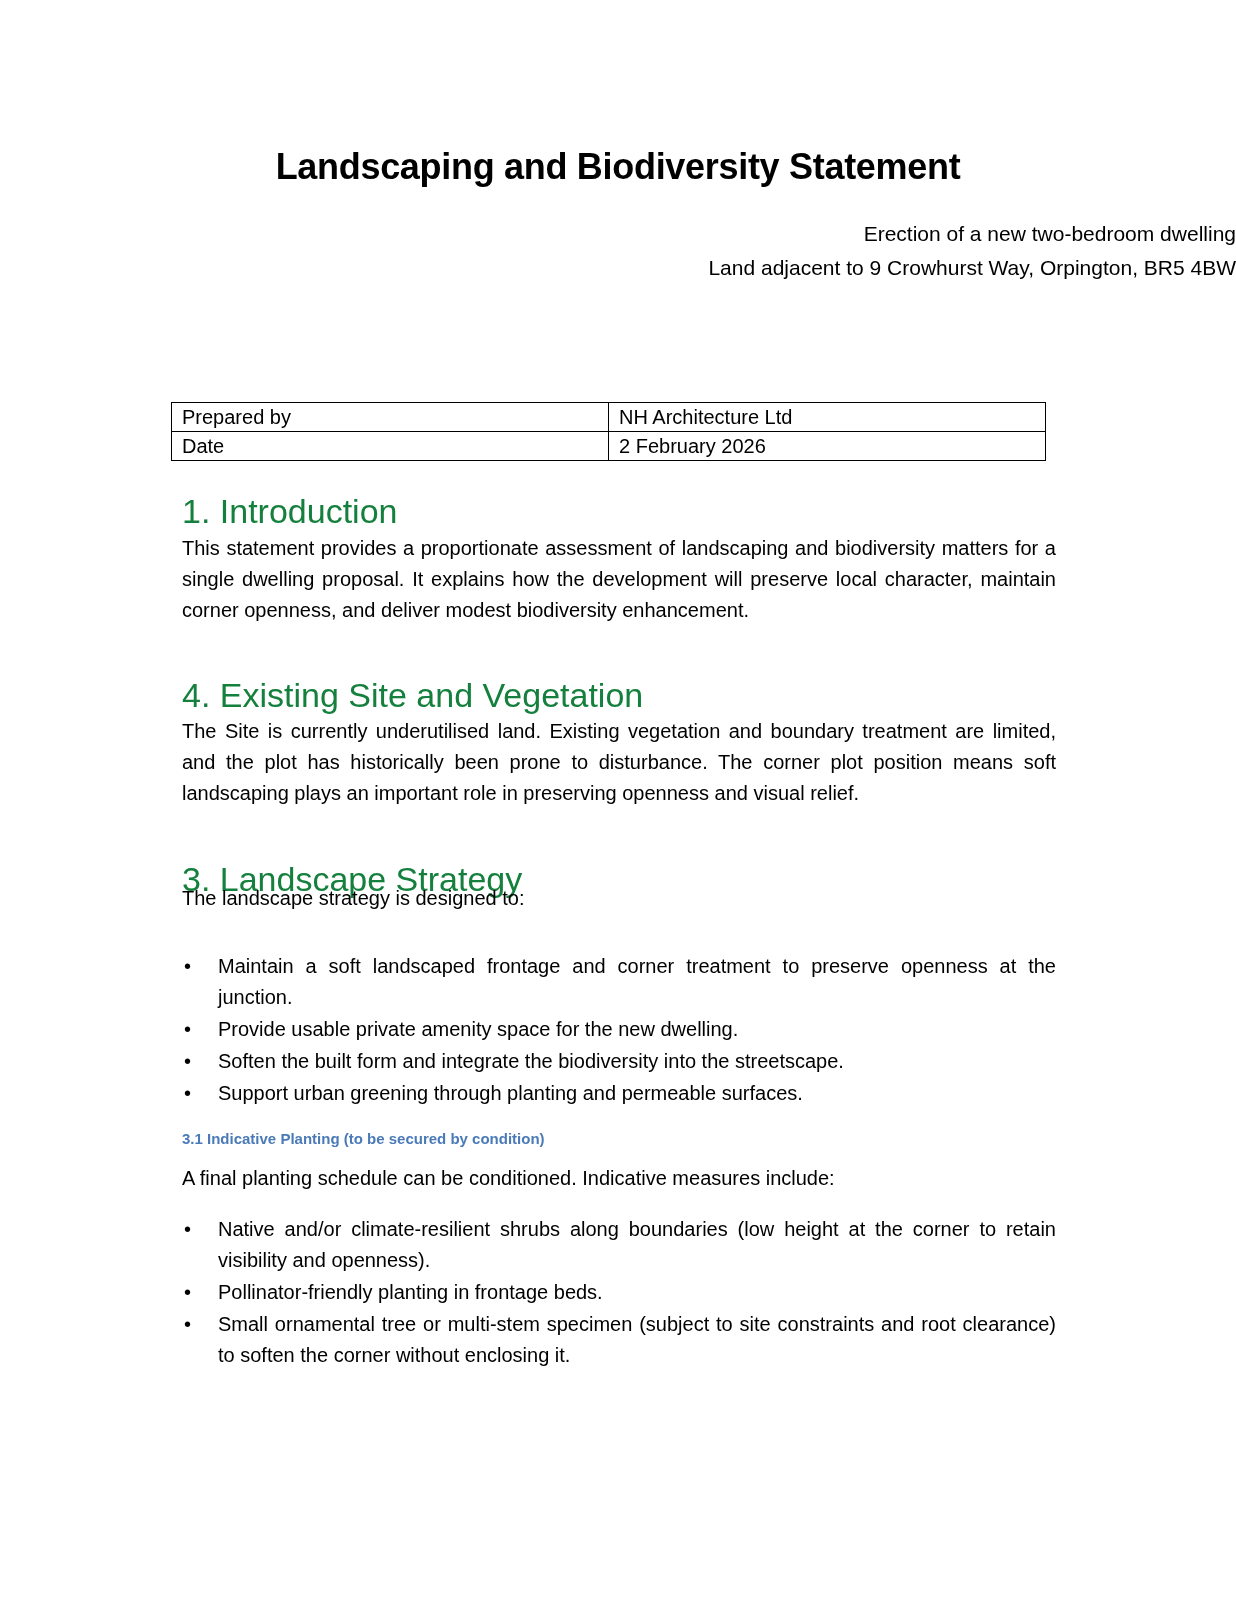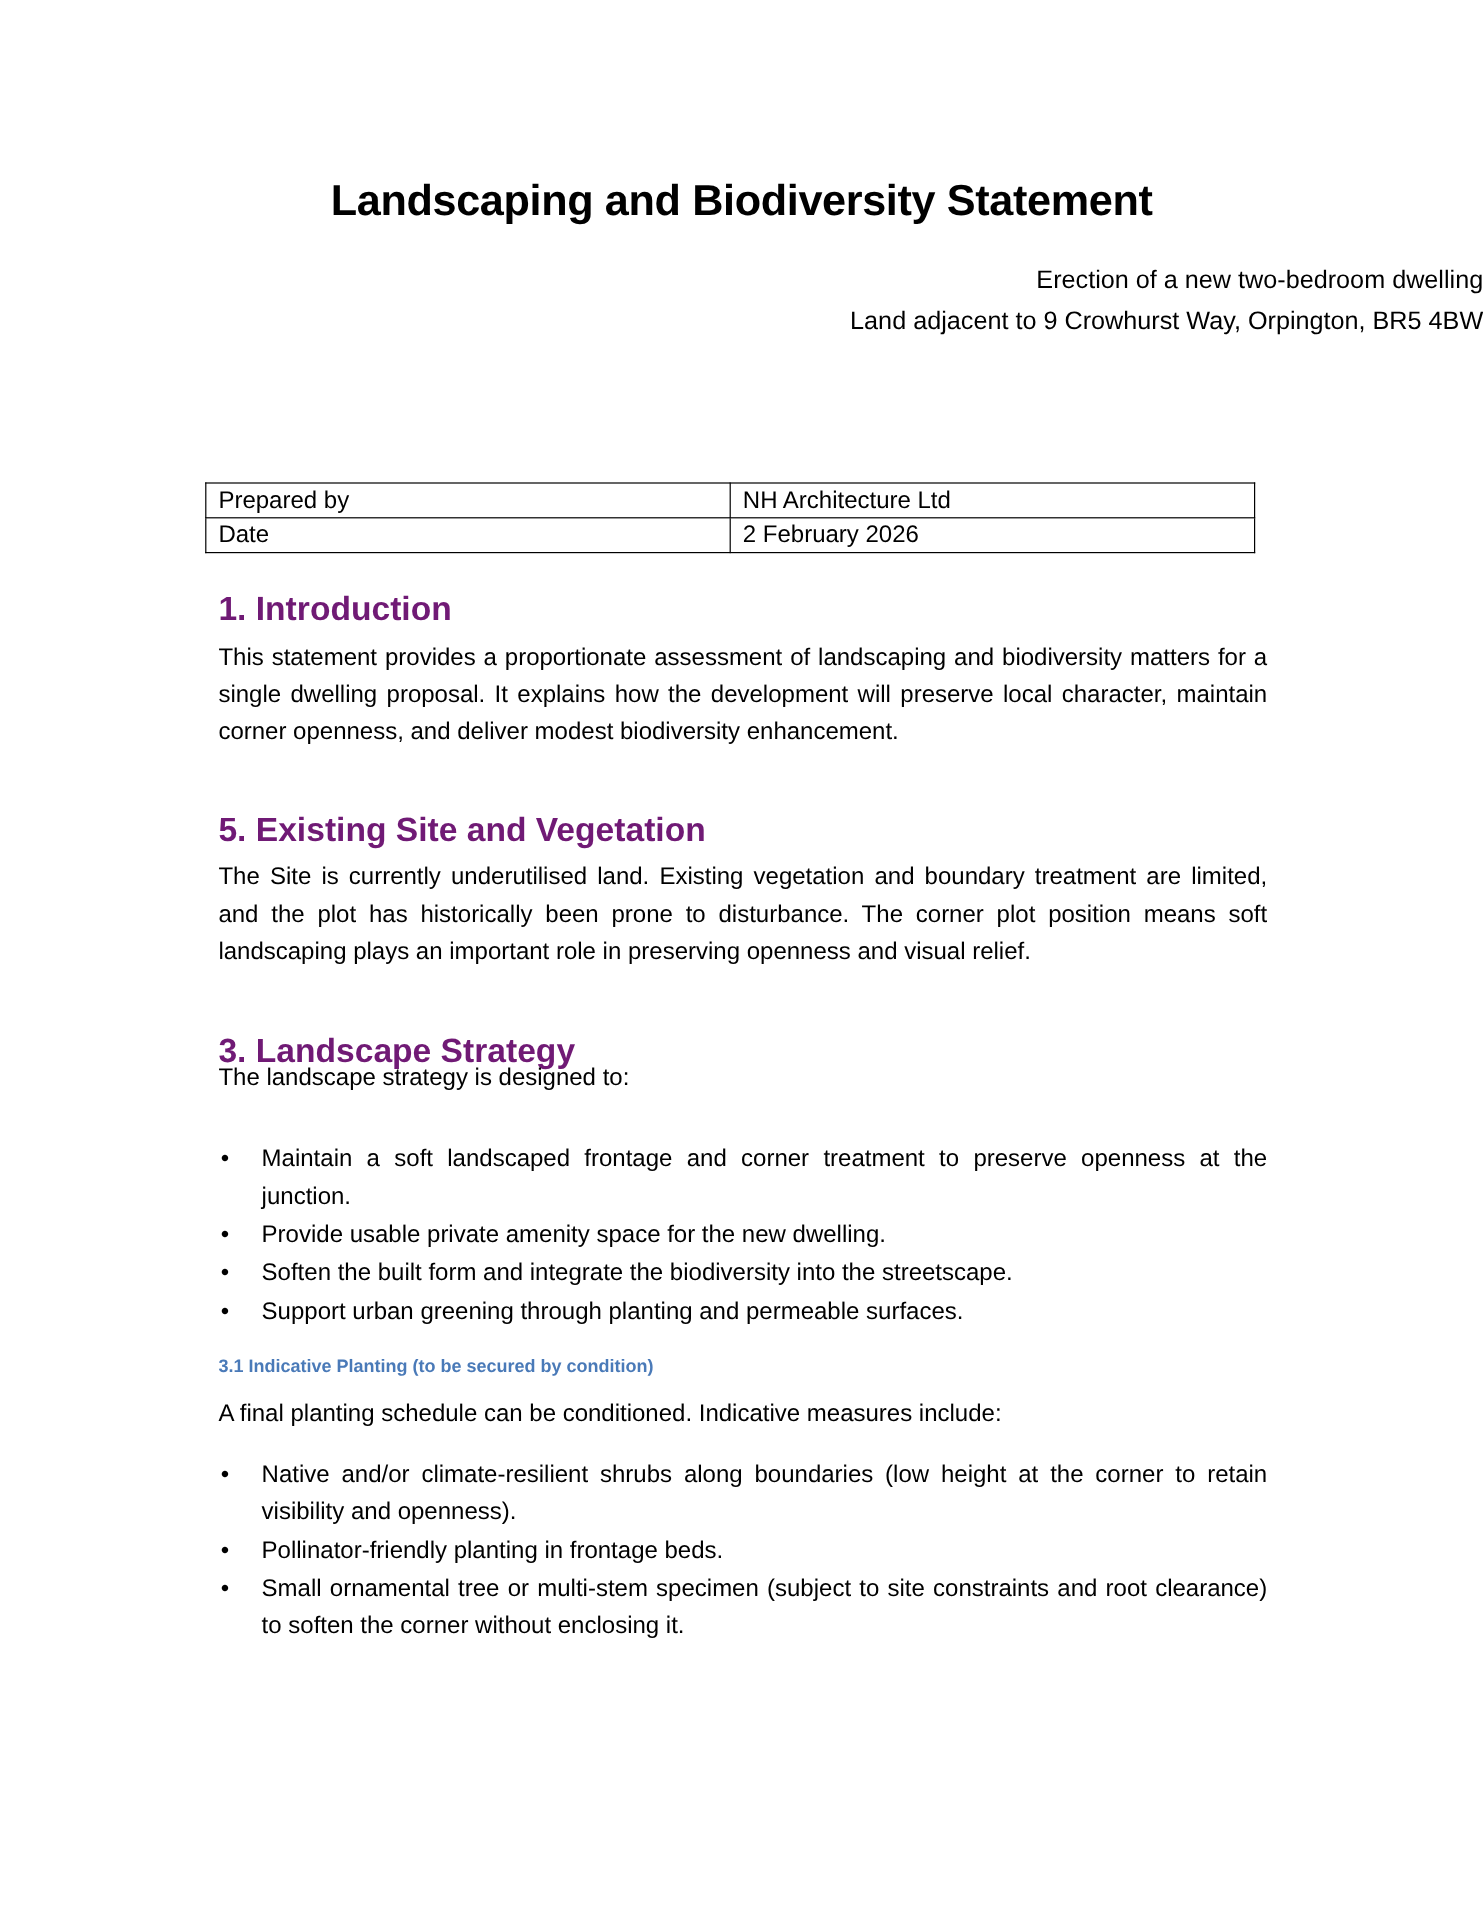--- a/index.html
+++ b/index.html
@@ -4,21 +4,21 @@
 <style>
   html, body { margin: 0; padding: 0; background: #ffffff; }
   body { width: 1236px; height: 1600px; position: relative; overflow: hidden; font-family: "Liberation Sans", "DejaVu Sans", sans-serif; color: #000; }
   .page { position: absolute; left: 0; top: 0; width: 1236px; height: 1600px; }
   .title { position: absolute; left: 0; width: 1236px; top: 146px; text-align: center; font-weight: bold; font-size: 36px; letter-spacing: -0.3px; }
   .subtitle { position: absolute; left: 0; width: 1236px; text-align: right; font-size: 21px; }
   .sub1 { top: 222px; }
   .sub2 { top: 256px; }
   table.meta { position: absolute; left: 171px; top: 362px; width: 875px; border-collapse: collapse; font-size: 20px; margin-top: 40px; }
   table.meta td { border: 1.5px solid #000; padding: 1px 10px; height: 26px; line-height: 25px; width: 50%; }
-  h2.sec { position: absolute; left: 182px; margin: 0; font-size: 28px; font-weight: bold; color: #701a75; }
+  h2.sec { position: absolute; left: 182px; margin: 0; font-size: 34px; font-weight: normal; color: #15803d; }
   h3.sub { position: absolute; left: 182px; margin: 0; font-size: 15px; font-weight: bold; color: #4a7ab8; }
   p.body { position: absolute; left: 182px; width: 874px; margin: 0; font-size: 20px; line-height: 31px; text-align: justify; }
   ul.bul { position: absolute; left: 182px; width: 874px; margin: 0; padding: 0; list-style: none; font-size: 20px; line-height: 31px; }
   ul.bul li { position: relative; padding-left: 36px; text-align: justify; margin-bottom: 1px; }
   ul.bul li .dot { position: absolute; left: 2px; top: 0; font-size: 20px; }
 </style>
 </head>
 <body>
 
 <div class="page">
@@ -35,21 +35,21 @@
     <tr>
       <td>Date</td>
       <td>2 February 2026</td>
     </tr>
   </tbody>
     </table>
 
   <h2 class="sec" style="top:492px;">1. Introduction</h2>
   <p class="body" style="top:533px;">This statement provides a proportionate assessment of landscaping and biodiversity matters for a single dwelling proposal. It explains how the development will preserve local character, maintain corner openness, and deliver modest biodiversity enhancement.</p>
 
-  <h2 class="sec" style="top:676px;">5. Existing Site and Vegetation</h2>
+  <h2 class="sec" style="top:676px;">4. Existing Site and Vegetation</h2>
   <p class="body" style="top:716px;">The Site is currently underutilised land. Existing vegetation and boundary treatment are limited, and the plot has historically been prone to disturbance. The corner plot position means soft landscaping plays an important role in preserving openness and visual relief.</p>
 
   <h2 class="sec" style="top:860px;">3. Landscape Strategy</h2>
   <p class="body" style="top:883px;">The landscape strategy is designed to:</p>
 
   <ul class="bul" style="top:951px;">
     <li><span class="dot">•</span><span>Maintain a soft landscaped frontage and corner treatment to preserve openness at the junction.</span></li>
     <li><span class="dot">•</span><span>Provide usable private amenity space for the new dwelling.</span></li>
     <li><span class="dot">•</span><span>Soften the built form and integrate the biodiversity into the streetscape.</span></li>
     <li><span class="dot">•</span><span>Support urban greening through planting and permeable surfaces.</span></li>

